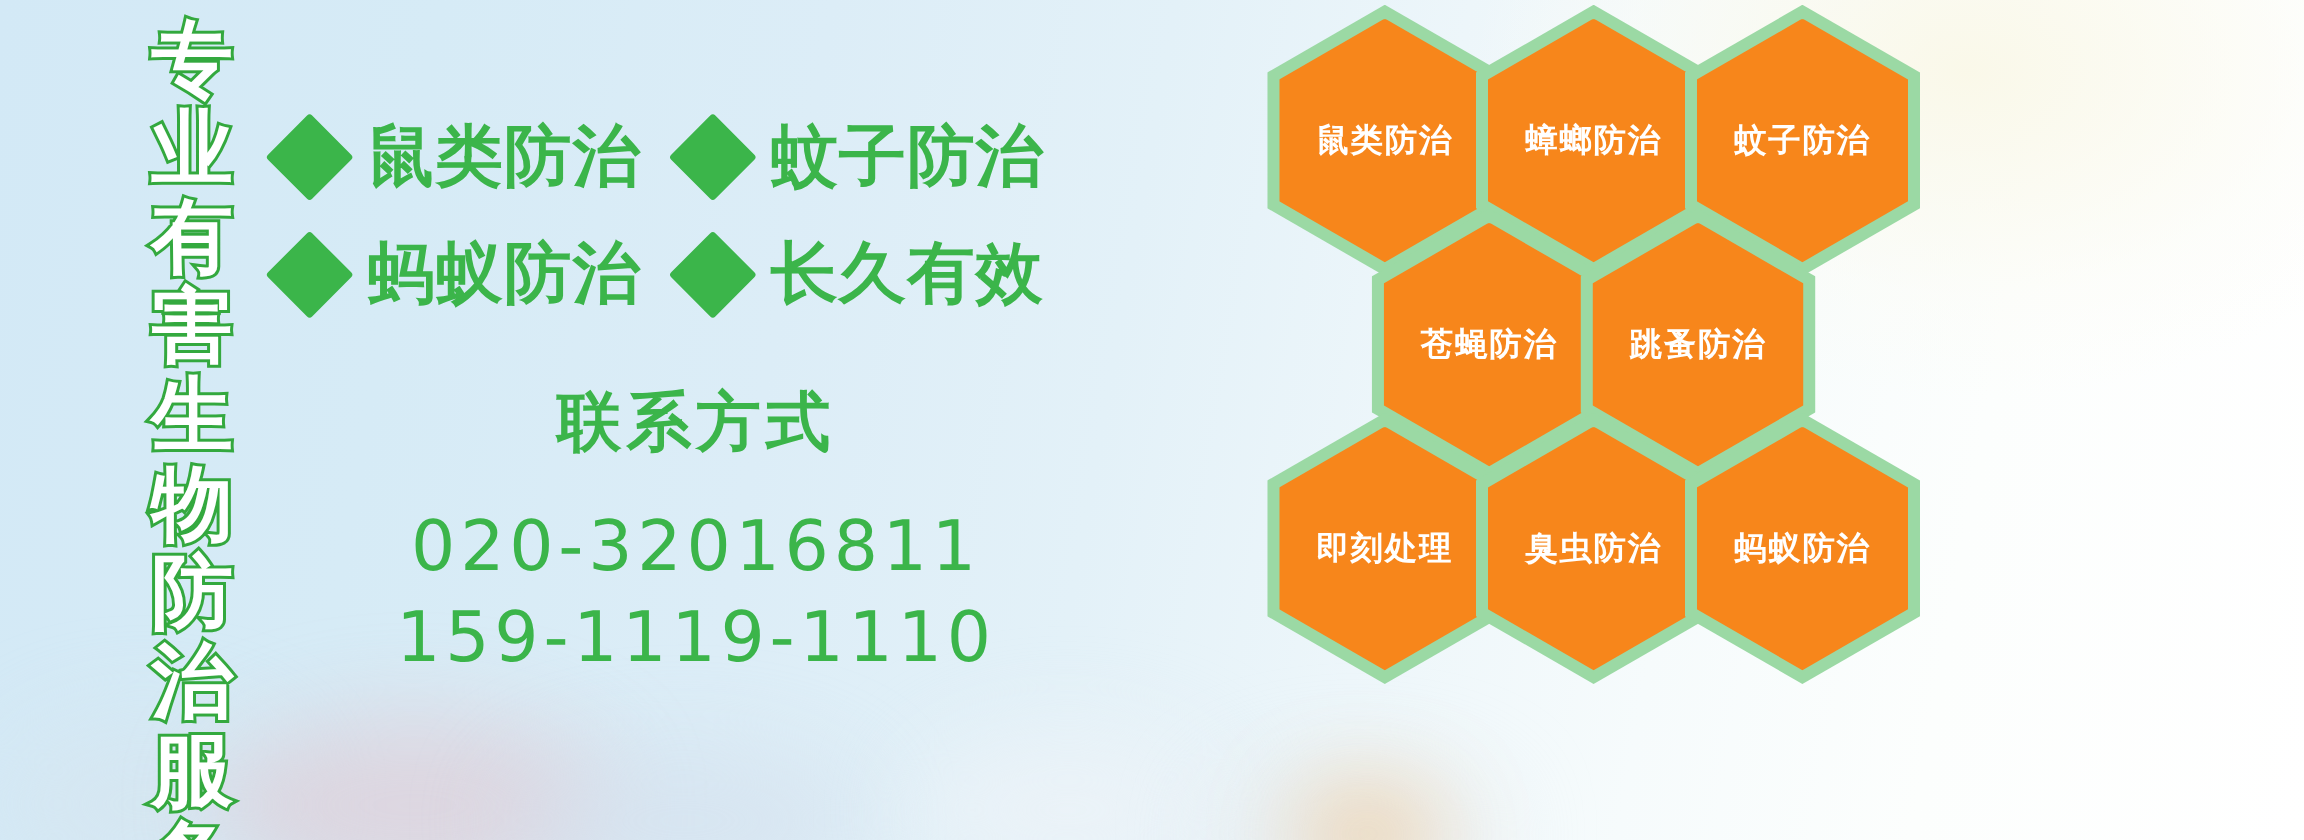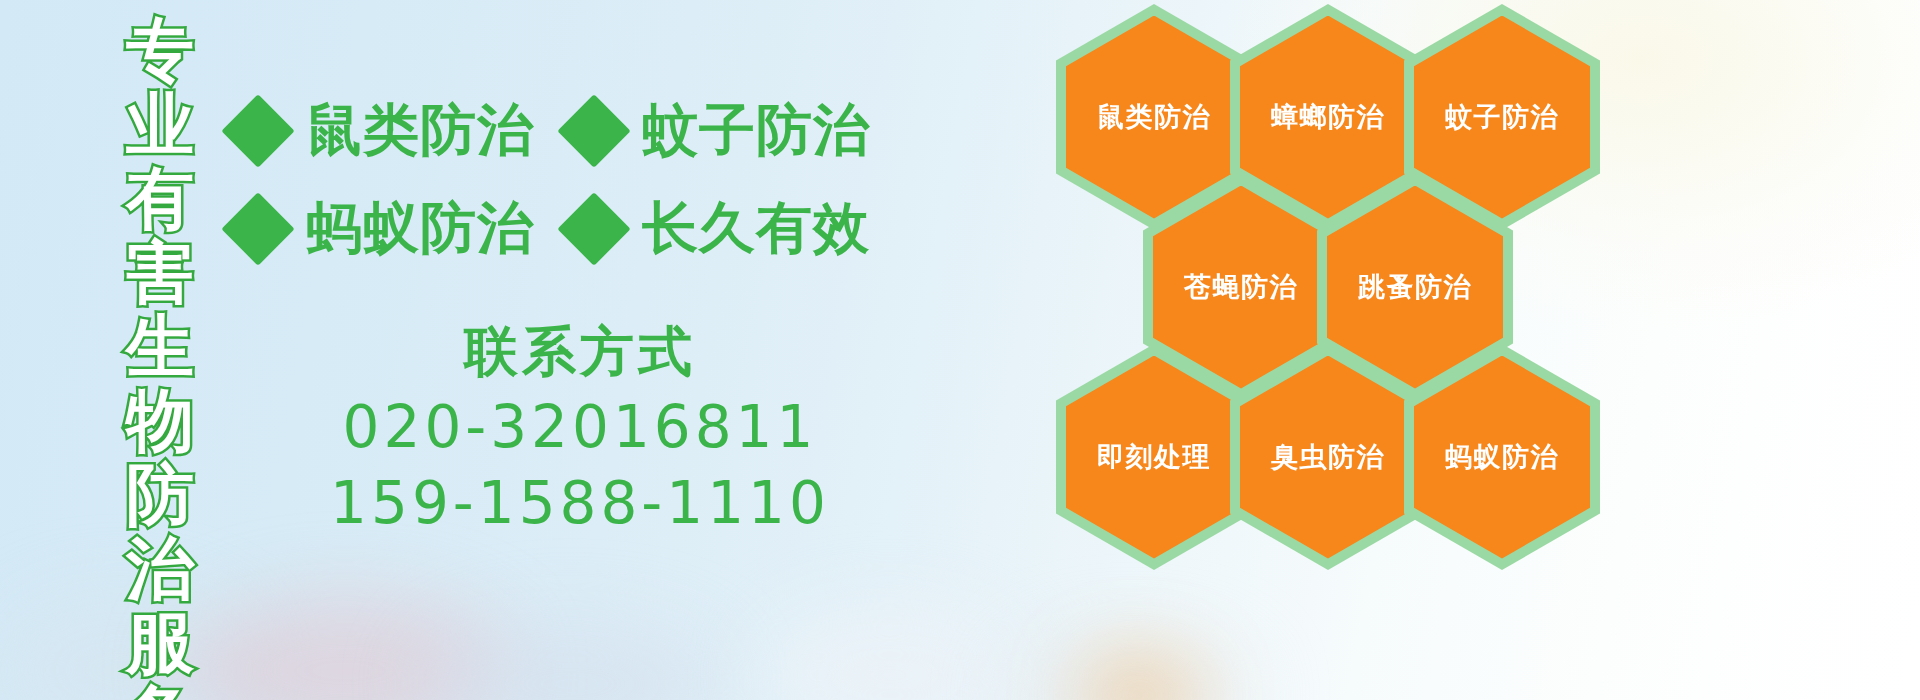--- a/index.html
+++ b/index.html
@@ -104,21 +104,21 @@
     top:316px;
     width:560px;
     text-align:center;
     z-index:5;
   }
   #contact-heading{
     font-size:54px;
     font-weight:700;
     color:#3bb54a;
     letter-spacing:4px;
-    margin-bottom:0;
+    margin-bottom:28px;
     font-family:"DejaVu Sans","Liberation Sans",sans-serif;
   }
   .contact-phone{
     font-size:58px;
     font-weight:400;
     color:#3bb54a;
     letter-spacing:4px;
     line-height:76px;
     font-family:"DejaVu Sans","Liberation Sans",sans-serif;
   }
@@ -204,21 +204,21 @@
       <div class="feature-item">
         <span class="diamond"></span>
         <span class="feature-label">长久有效</span>
       </div>
     </div>
   </div>
 
   <div id="contact">
     <div id="contact-heading">联系方式</div>
     <div class="contact-phone">020-32016811</div>
-    <div class="contact-phone">159-1588-1110</div>
+    <div class="contact-phone">159-1119-1110</div>
   </div>
 
   <div id="hex-grid">
 
     <div class="hex" style="left:0px;   top:8px;">
       <div class="hex-inner">
         <span class="hex-label">鼠类防治</span>
       </div>
     </div>
 

